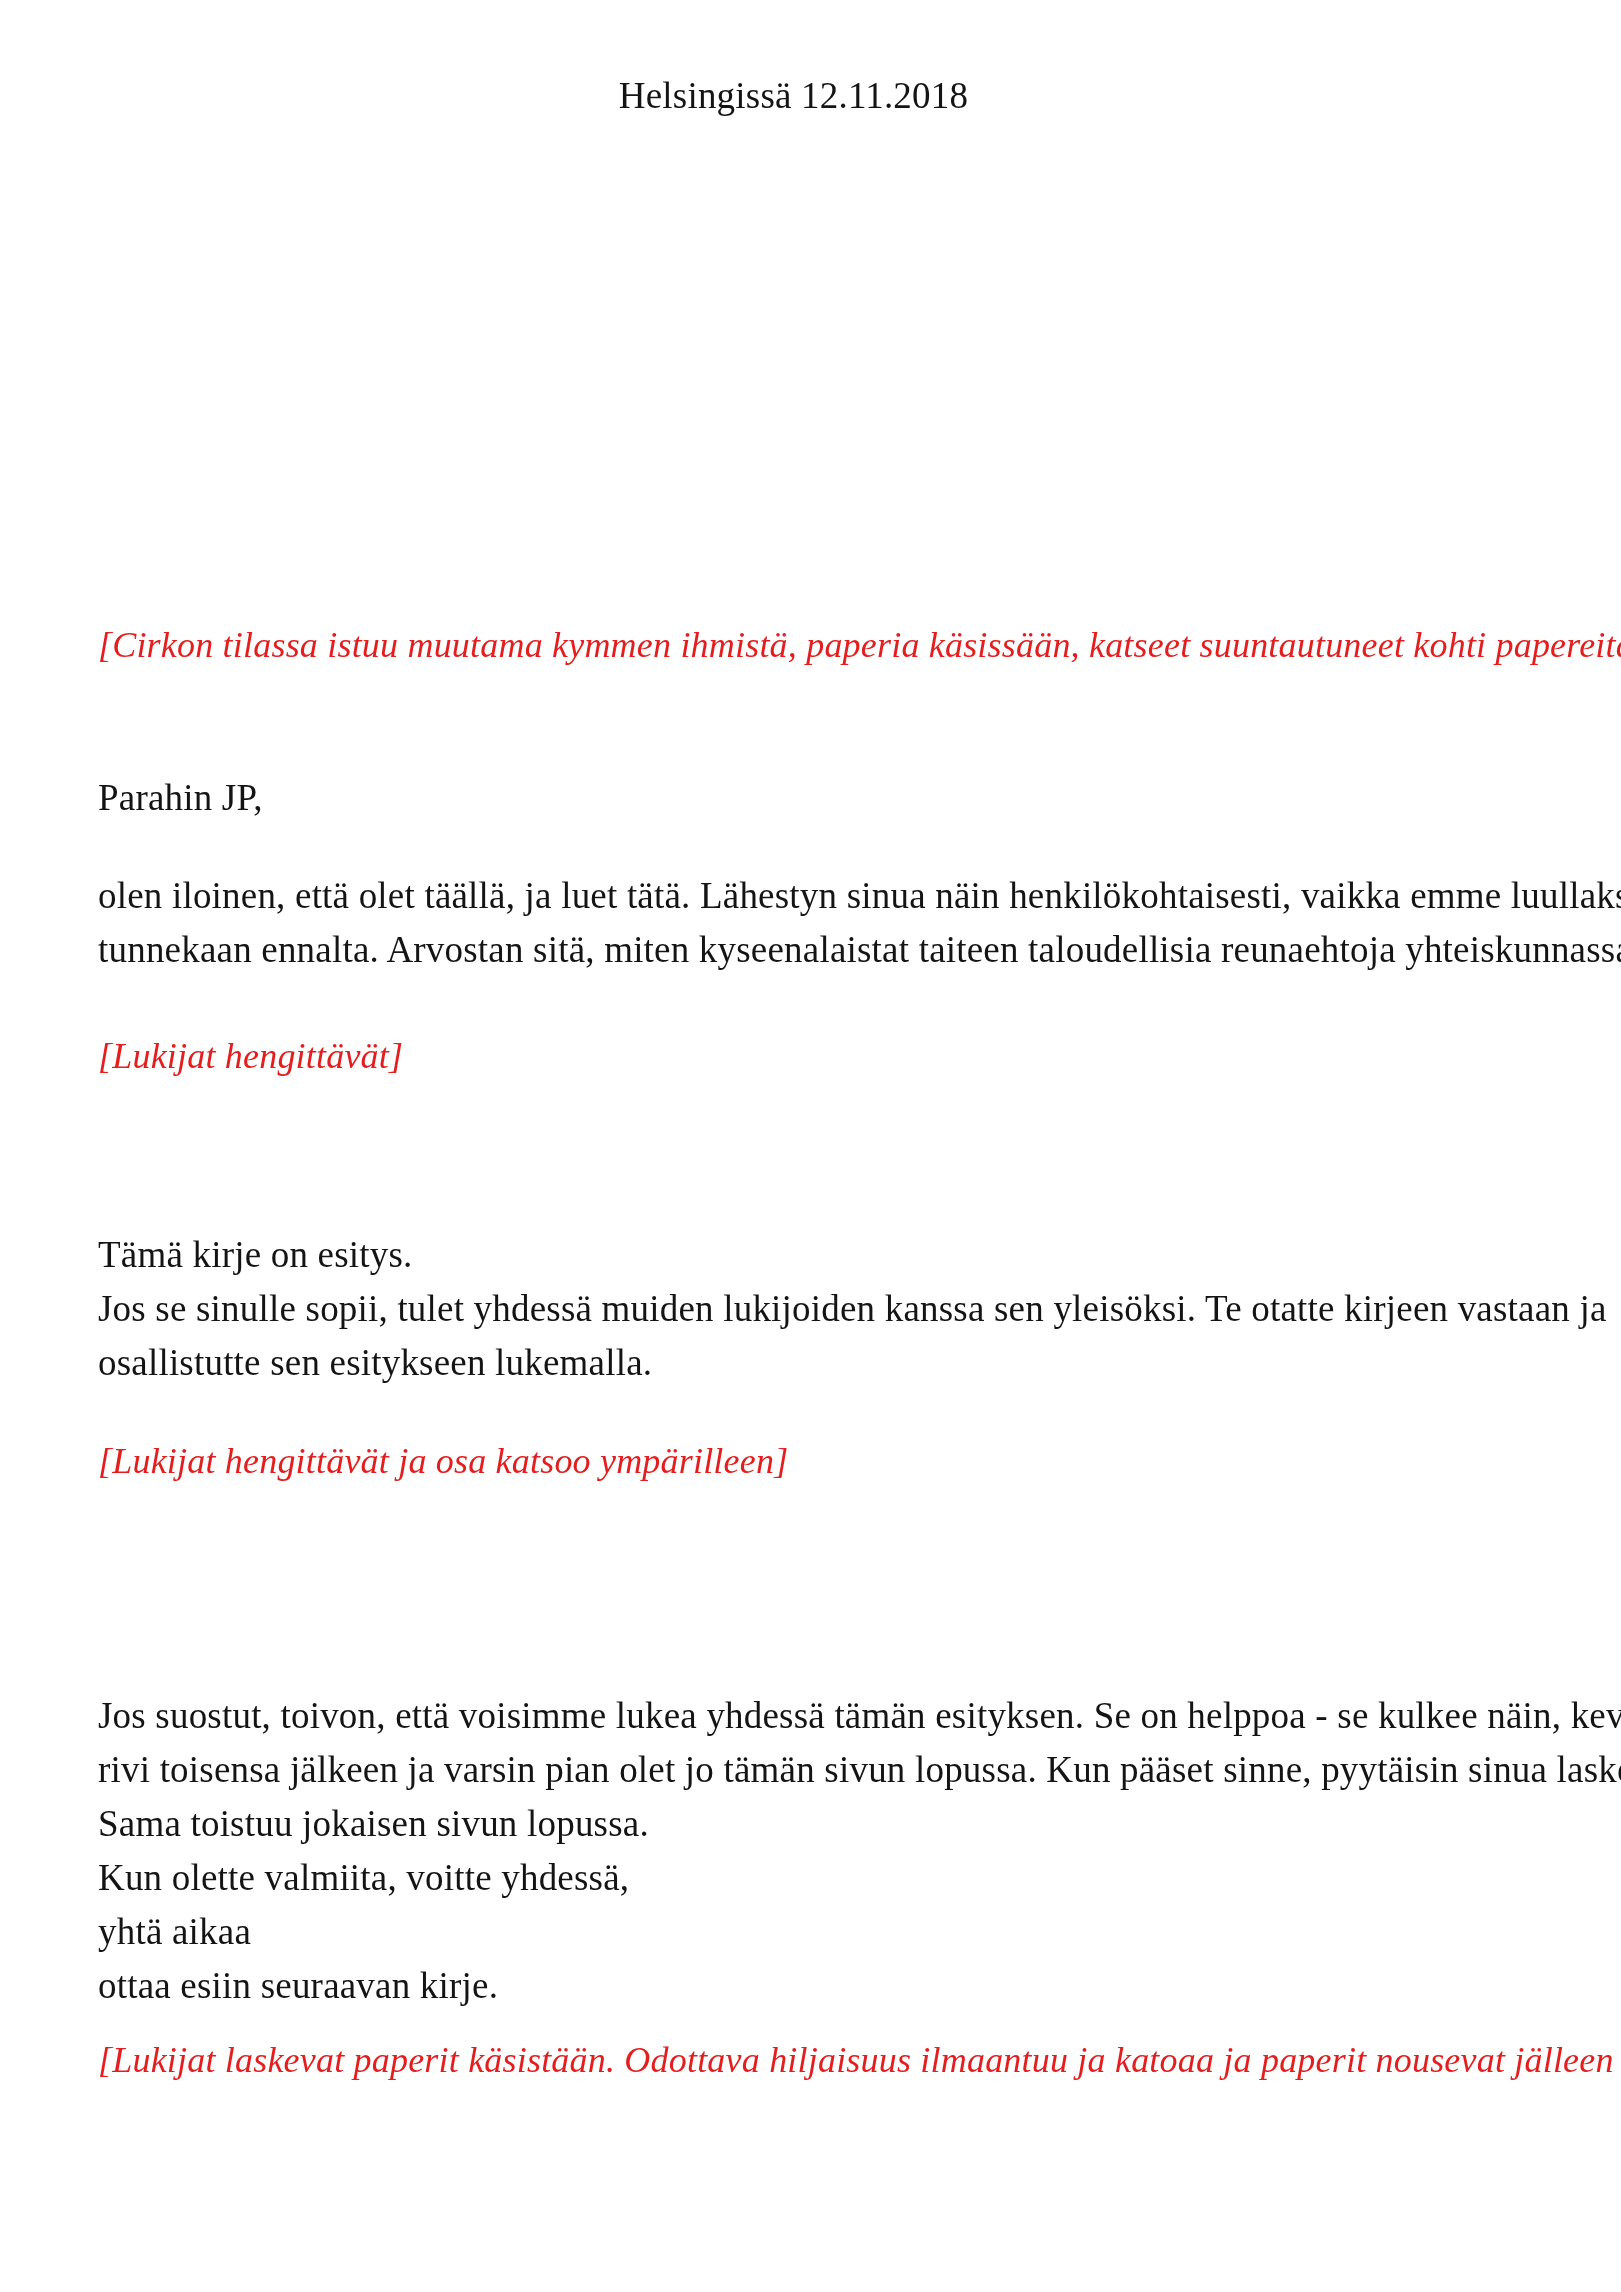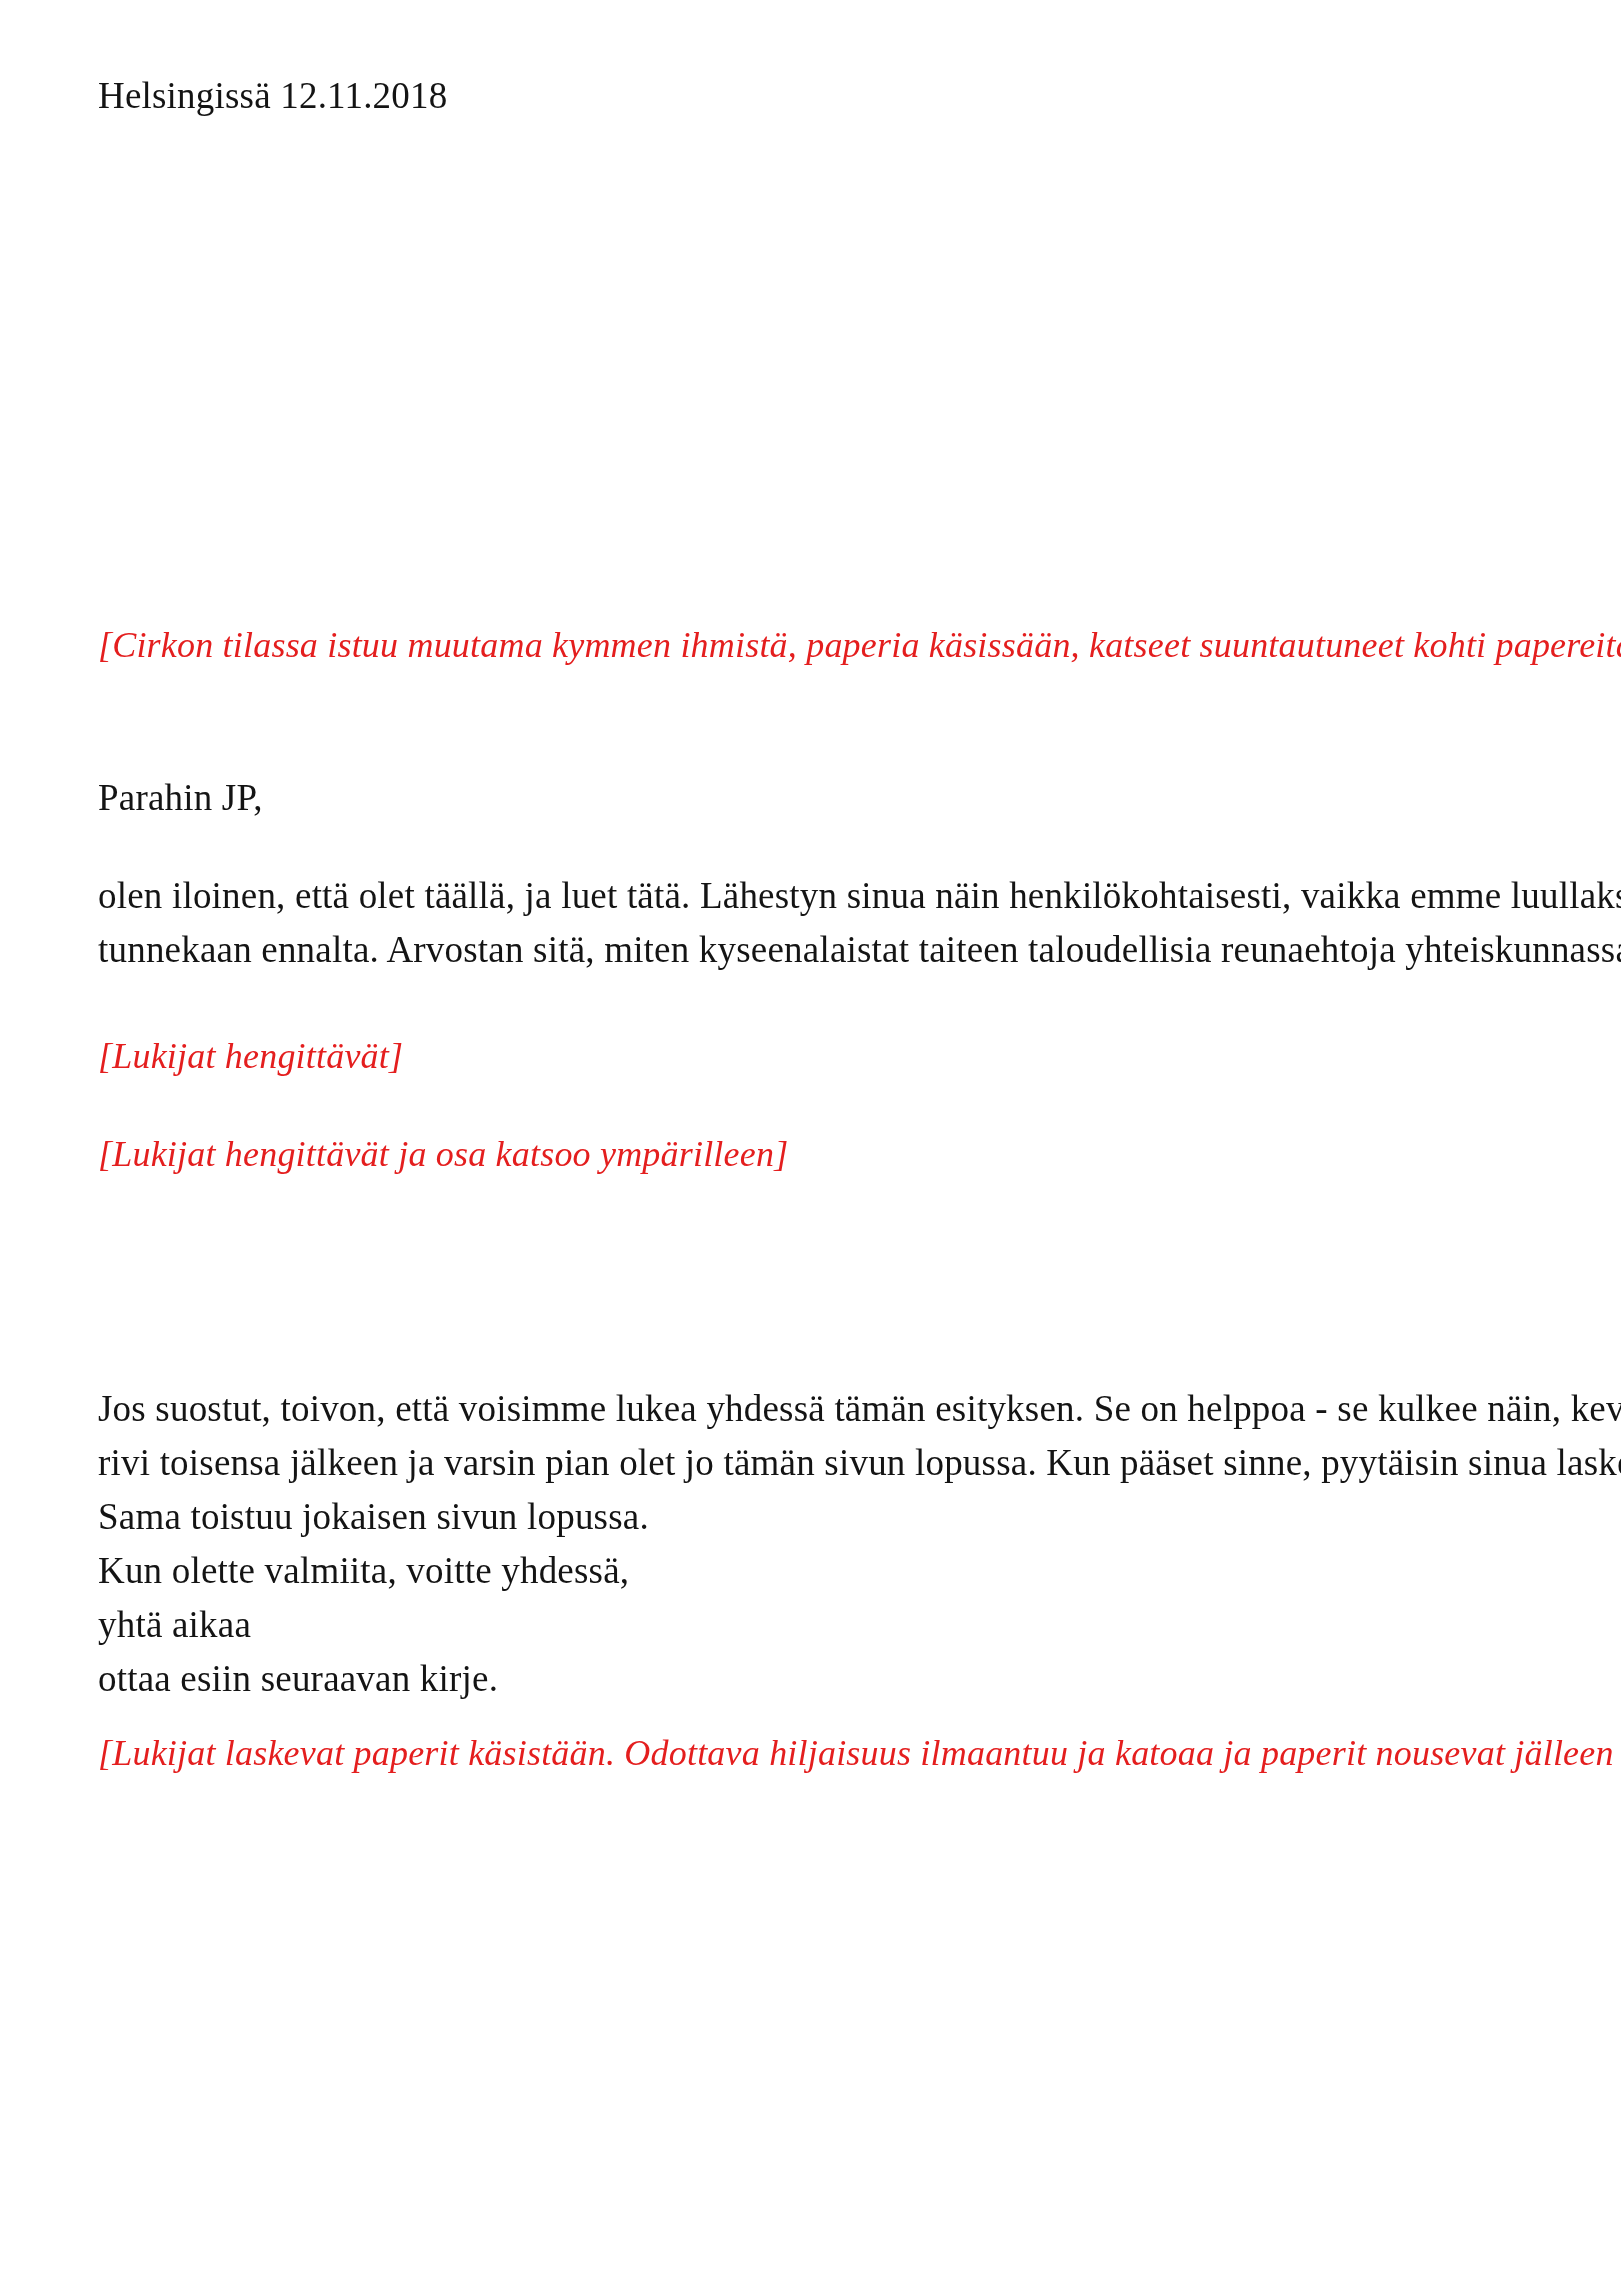--- a/index.html
+++ b/index.html
@@ -21,21 +21,21 @@
   }
   .line {
     font-size: 37px;
     line-height: 54px;
     height: 54px;
     white-space: nowrap;
     letter-spacing: 0.2px;
   }
   .date-block {
     margin-top: 69px;
-    text-align: left;
+    text-align: center;
   }
   .stage {
     color: var(--accent-red, #e41e1e);
     font-style: italic;
   }
   .stage .line { font-size: 36px; }
   .m-red1   { margin-top: 495px; }
   .m-salut  { margin-top: 99px; }
   .m-para1  { margin-top: 44px;  }
   .m-red2   { margin-top: 52px;  }
@@ -63,20 +63,25 @@
 
   <div class="m-para1">
     <div class="line">olen iloinen, että olet täällä, ja luet tätä. Lähestyn sinua näin henkilökohtaisesti, vaikka emme luullakseni</div>
     <div class="line">tunnekaan ennalta. Arvostan sitä, miten kyseenalaistat taiteen taloudellisia reunaehtoja yhteiskunnassamme.</div>
   </div>
 
   <div class="stage m-red2">
     <div class="line">[Lukijat hengittävät]</div>
   </div>
 
+  <div class="m-para2">
+    <div class="line">Tämä kirje on esitys.</div>
+    <div class="line">Jos se sinulle sopii, tulet yhdessä muiden lukijoiden kanssa sen yleisöksi. Te otatte kirjeen vastaan ja</div>
+    <div class="line">osallistutte sen esitykseen lukemalla.</div>
+  </div>
 
   <div class="stage m-red3">
     <div class="line">[Lukijat hengittävät ja osa katsoo ympärilleen]</div>
   </div>
 
   <div class="m-para3">
     <div class="line">Jos suostut, toivon, että voisimme lukea yhdessä tämän esityksen. Se on helppoa - se kulkee näin, kevyesti,</div>
     <div class="line">rivi toisensa jälkeen ja varsin pian olet jo tämän sivun lopussa. Kun pääset sinne, pyytäisin sinua laskemaan</div>
     <div class="line">Sama toistuu jokaisen sivun lopussa.</div>
     <div class="line">Kun olette valmiita, voitte yhdessä,</div>

